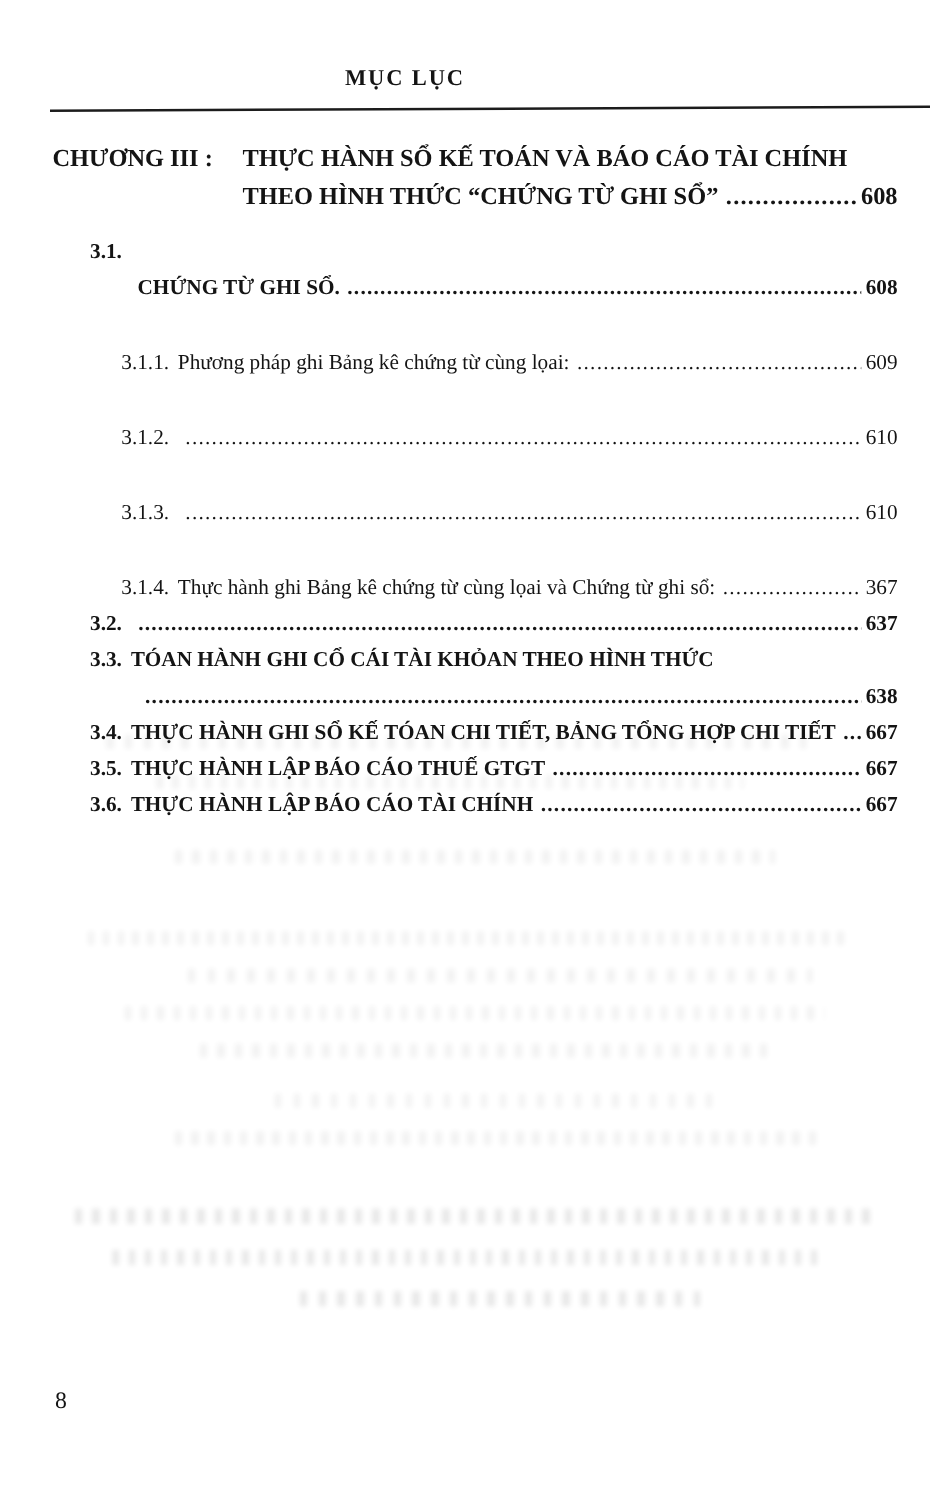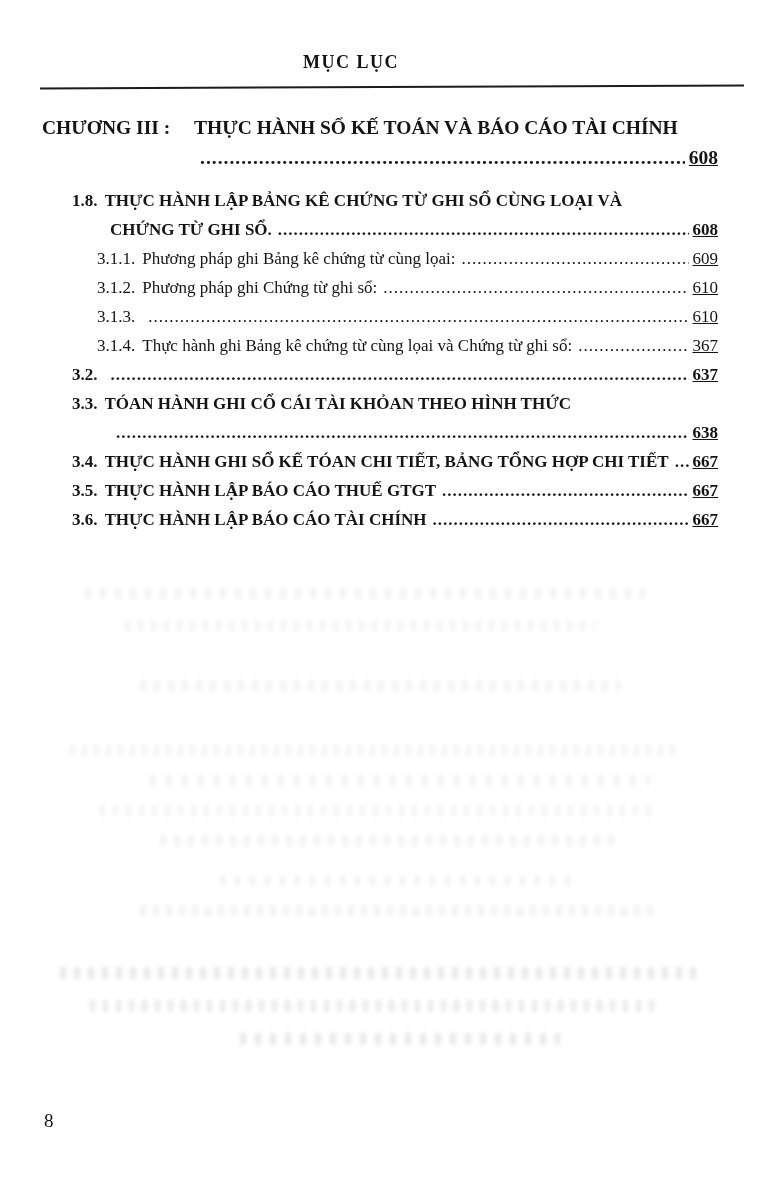--- a/index.html
+++ b/index.html
@@ -11,21 +11,20 @@
     font-family: "Liberation Serif", "DejaVu Serif", serif;
     color: #141414;
   }
 
   
   .page-header {
     position: absolute; top: 52px; left: 0; width: 648px;
     text-align: center;
     font-size: 18px; font-weight: bold; letter-spacing: 1.5px;
     white-space: nowrap;
-    margin-left: 27px;
   }
   .header-rule {
     position: absolute; top: 86px; left: 40px; width: 704px; height: 2px;
     background: #1c1c1c;
     transform: rotate(-0.25deg);
   }
 
   
   .toc { position: absolute; top: 113px; left: 42px; width: 676px; }
 
@@ -34,35 +33,35 @@
   .ch-titles { flex: 1 1 auto; min-width: 0; }
   .ch-line { display: flex; min-width: 0; white-space: nowrap; align-items: baseline; }
 
   .entries { margin-top: 13px; font-size: 17px; }
   .entry { min-width: 0; }
   .entry-line {
     display: flex; align-items: baseline;
     line-height: 29px; min-width: 0; white-space: nowrap;
   }
   .lvl1 { margin-left: 30px; }
-  .lvl2 { margin-left: 55px; }
+  .lvl2 { margin-left: 55px; margin-top: 31px; }
   .cont { margin-left: 68px !important; }
   .w-bold { font-weight: bold; }
   .w-reg { font-weight: normal; }
 
   .num { flex: 0 0 auto; margin-right: 7px; }
   .txt { flex: 0 1 auto; overflow: hidden; }
   .leader {
     flex: 1 1 0; min-width: 0; overflow: hidden;
     margin: 0 4px 0 6px; letter-spacing: 1px;
   }
   .leader::after {
     content: "................................................................................................................................................................................";
   }
-  .pageno { flex: 0 0 auto; text-align: center; text-decoration: underline; }
+  .pageno { flex: 0 0 auto; text-align: center; }
 
   
   .folio {
     position: absolute; left: 44px; top: 1110px;
     font-size: 19px;
   }
 
   
   .bleed {
     position: absolute; left: 0; width: 758px;
@@ -109,50 +108,49 @@
 <div class="header-rule"></div>
 
 <div class="toc">
   <div class="chapter">
     <span class="ch-label">CHƯƠNG III :</span>
     <div class="ch-titles">
       <div class="ch-line">
         <span class="txt">THỰC HÀNH SỔ KẾ TOÁN VÀ BÁO CÁO  TÀI CHÍNH</span>
       </div>
       <div class="ch-line">
+        <span class="txt">THEO HÌNH THỨC “CHỨNG TỪ GHI SỔ”</span>
         <span class="leader"></span>
         <span class="pageno">608</span>
       </div>
     </div>
   </div>
 
   <div class="entries">
       <div class="entry w-bold">
         <div class="entry-line lvl1">
-          <span class="num">1.8.</span>
-          <span class="txt">THỰC HÀNH LẬP BẢNG KÊ CHỨNG TỪ GHI SỔ CÙNG LOẠI VÀ</span>
+          <span class="num">3.1.</span>
         </div>
         <div class="entry-line lvl1 cont">
           <span class="txt">CHỨNG TỪ GHI SỔ.</span>
           <span class="leader"></span>
           <span class="pageno">608</span>
         </div>
       </div>
       <div class="entry w-reg">
         <div class="entry-line lvl2">
           <span class="num">3.1.1.</span>
           <span class="txt">Phương pháp ghi Bảng kê chứng từ cùng lọai:</span>
           <span class="leader"></span>
           <span class="pageno">609</span>
         </div>
       </div>
       <div class="entry w-reg">
         <div class="entry-line lvl2">
           <span class="num">3.1.2.</span>
-          <span class="txt">Phương pháp ghi Chứng từ ghi sổ:</span>
           <span class="leader"></span>
           <span class="pageno">610</span>
         </div>
       </div>
       <div class="entry w-reg">
         <div class="entry-line lvl2">
           <span class="num">3.1.3.</span>
           <span class="leader"></span>
           <span class="pageno">610</span>
         </div>

